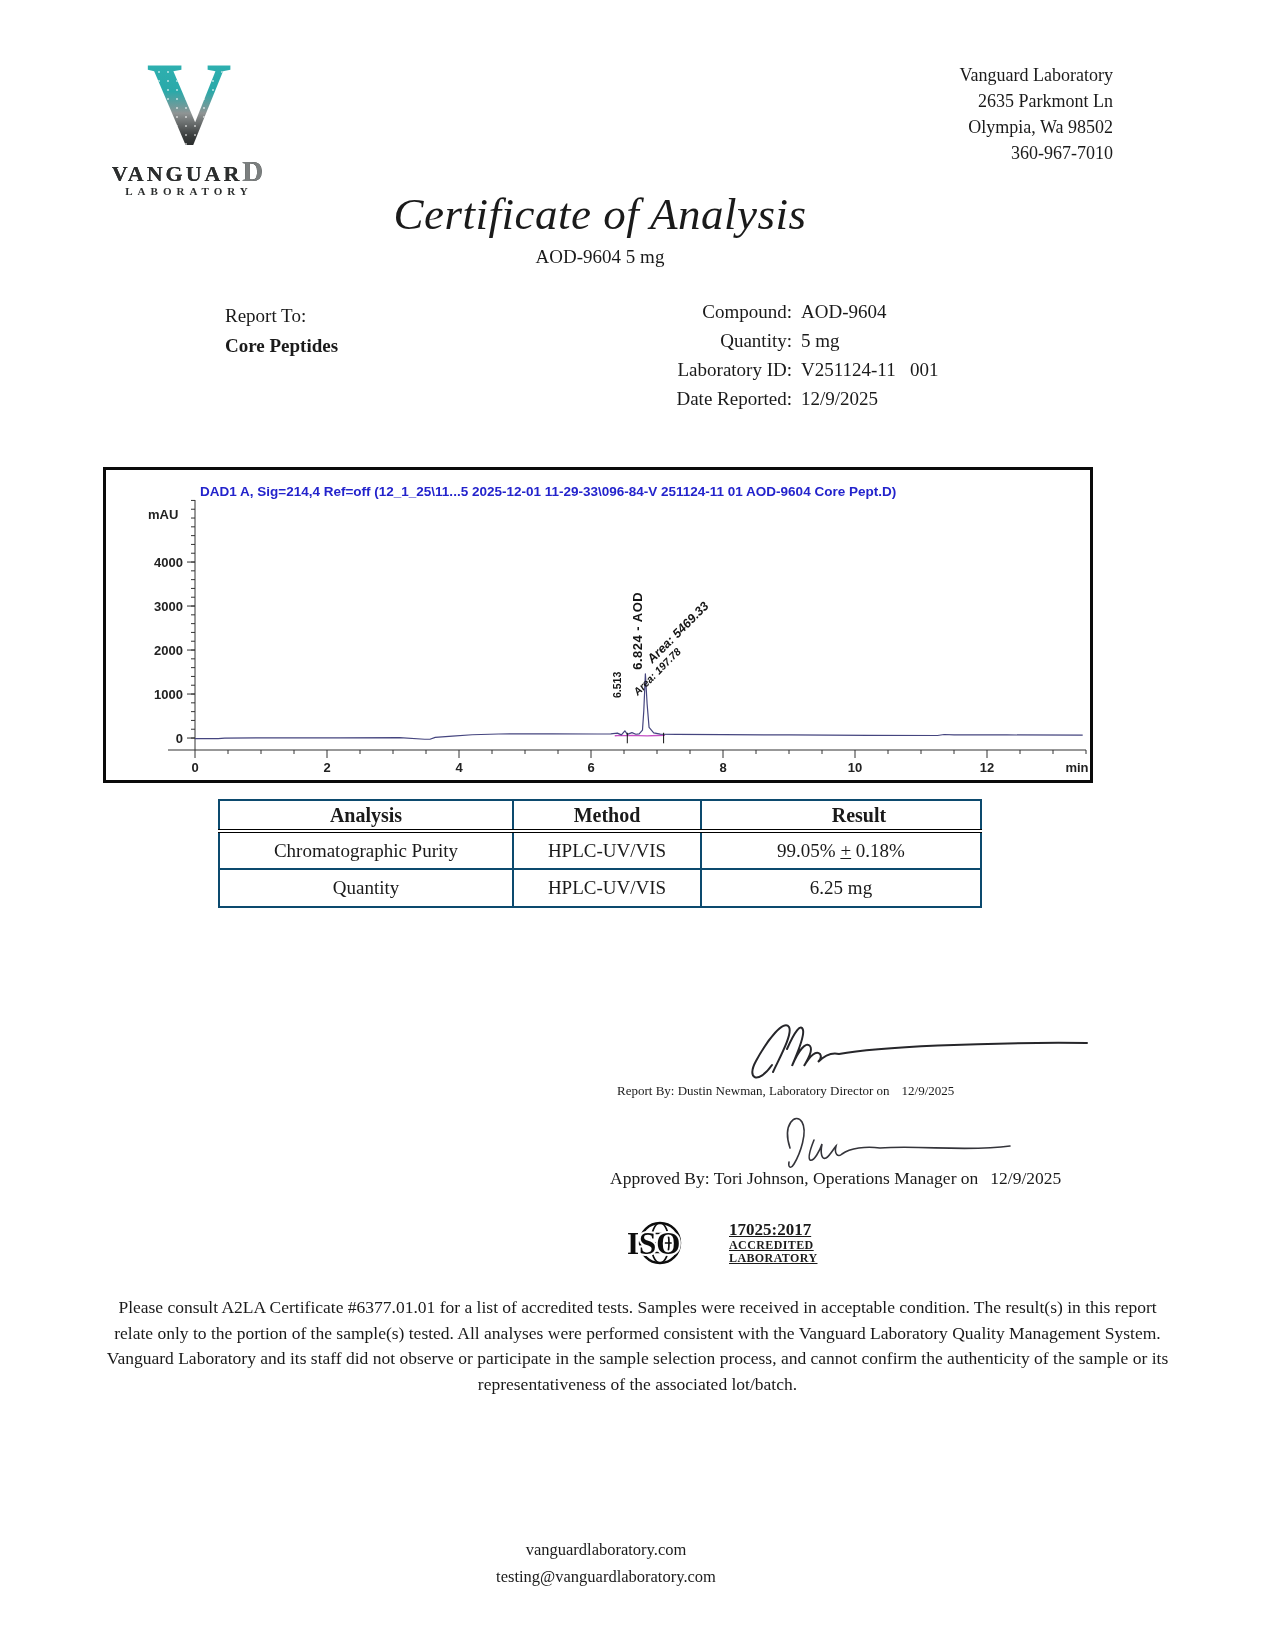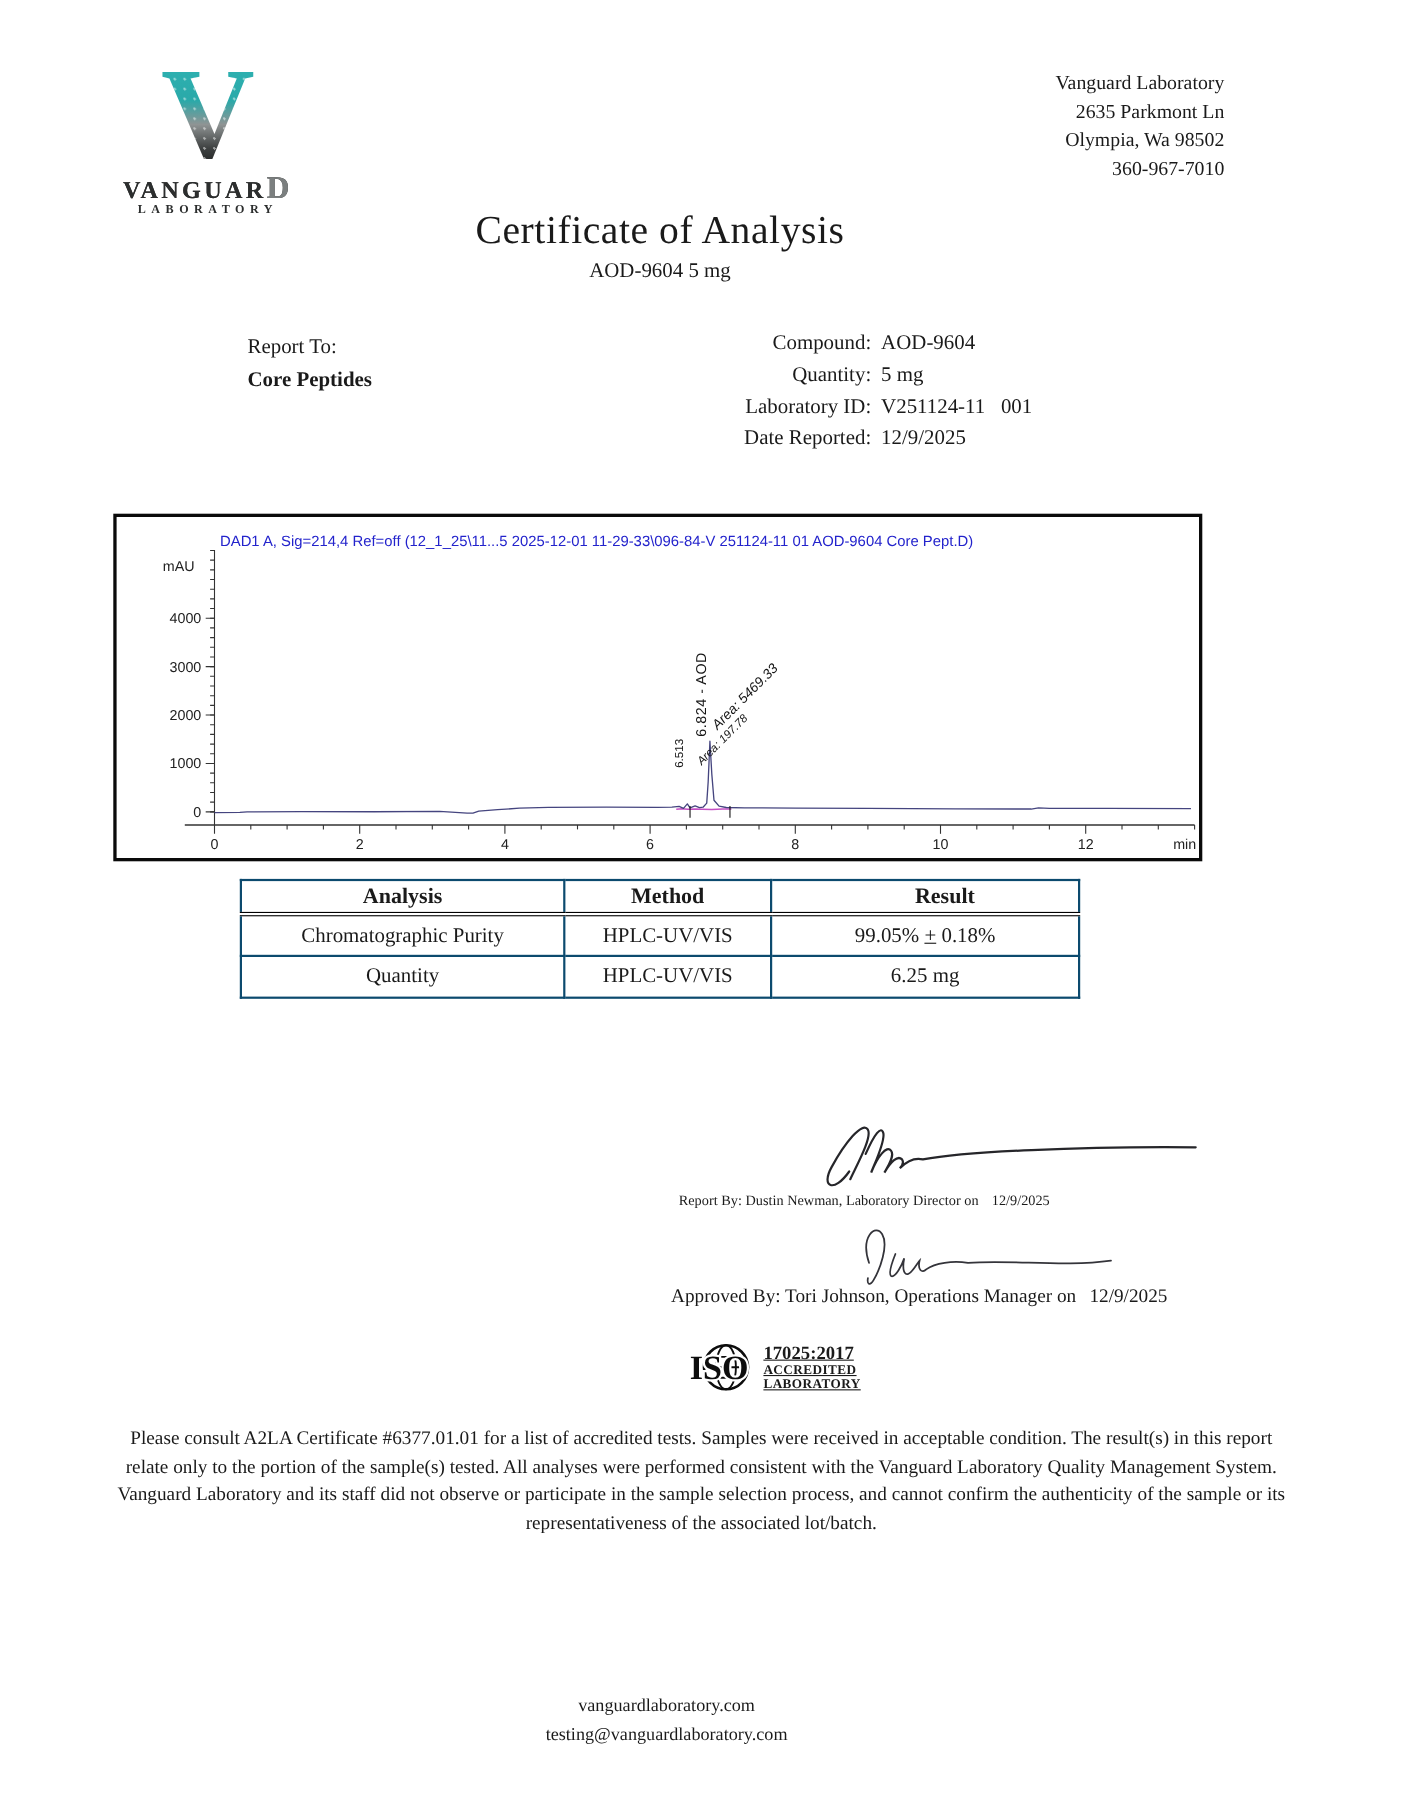--- a/index.html
+++ b/index.html
@@ -20,52 +20,52 @@
     -webkit-background-clip:text; background-clip:text; color:transparent;
   }
   .logo-word { font-size:22px; letter-spacing:3px; color:#2c2e2e; margin-top:-4px; font-weight:bold;
     text-shadow:0 0 0 #2c2e2e; }
   .logo-word .big-d { font-size:29px; color:#7b7f7f; }
   .logo-sub { font-size:11px; letter-spacing:5px; color:#2c2e2e; font-weight:bold; margin-top:-3px; }
   
   .address { position:absolute; right:162px; top:62px; text-align:right; font-size:18px; line-height:26px; }
   
   .title-block { position:absolute; left:0; top:188px; width:1200px; text-align:center; }
-  .doc-title { font-size:36px; font-weight:normal; letter-spacing:0.5px; }
+  .doc-title { font-size:45px; font-weight:normal; letter-spacing:0.5px;font-style:italic; }
   .doc-subtitle { font-size:19px; margin-top:6px; }
   
   .report-to { position:absolute; left:225px; top:301px; font-size:19px; line-height:30px; }
   .report-to .bold { font-weight:bold; }
   .sample-info { position:absolute; left:504px; top:301px; font-size:19px; }
   .info-row { display:flex; height:29px; align-items:baseline; }
   .info-label { width:288px; text-align:right; }
   .info-value { margin-left:9px; white-space:pre; }
   
   .chart-frame { position:absolute; left:103px; top:467px; width:990px; height:316px;
-    border:3px solid #0a0a0a; background:#fff; }
+    border:3px solid #0a0a0a; background:#fff;font-weight:bold; }
   .chart-frame svg { display:block; }
   
   .results-table { position:absolute; left:218px; top:799px; border-collapse:collapse;
     font-size:19px; text-align:center; }
   .results-table th, .results-table td { border:2px solid #0c4a6e; padding:0; }
   .results-table th { font-size:20px; font-weight:bold; width:294px; height:31px; }
   .results-table th:nth-child(2) { width:188px; }
   .results-table th:nth-child(3) { width:280px;padding-left:36px; }
   .results-table thead th { border-bottom:4px double #000; }
   .results-table td { height:38px; }
   .pm { text-decoration:underline; }
   
   .sig-img-1 { position:absolute; left:742px; top:1005px; }
   .sig-line-1 { position:absolute; left:617px; top:1083px; font-size:13px; }
   .sig-img-2 { position:absolute; left:768px; top:1110px; }
   .sig-line-2 { position:absolute; left:610px; top:1168px; font-size:17.5px; }
   .sig-date { margin-left:12px; }
   
   .iso { position:absolute; left:626px; top:1220px; display:flex; align-items:center;
-    font-family:"Liberation Serif",serif; }
+    font-family:"Liberation Serif",serif;gap:35px; }
   .iso-text { margin-left:6px; }
   .iso-standard { font-size:17px; font-weight:bold; text-decoration:underline; line-height:18px;}
   .iso-l1, .iso-l2 { font-size:12px; font-weight:bold; text-decoration:underline; line-height:13px; letter-spacing:0.4px; }
   
   .disclaimer { position:absolute; left:106px; top:1295px; width:1063px; text-align:center;
     font-size:17.5px; line-height:25.5px; }
   .footer { position:absolute; left:6px; top:1536px; width:1200px; text-align:center;
     font-size:16.5px; line-height:27px; }
 </style>
 </head>

